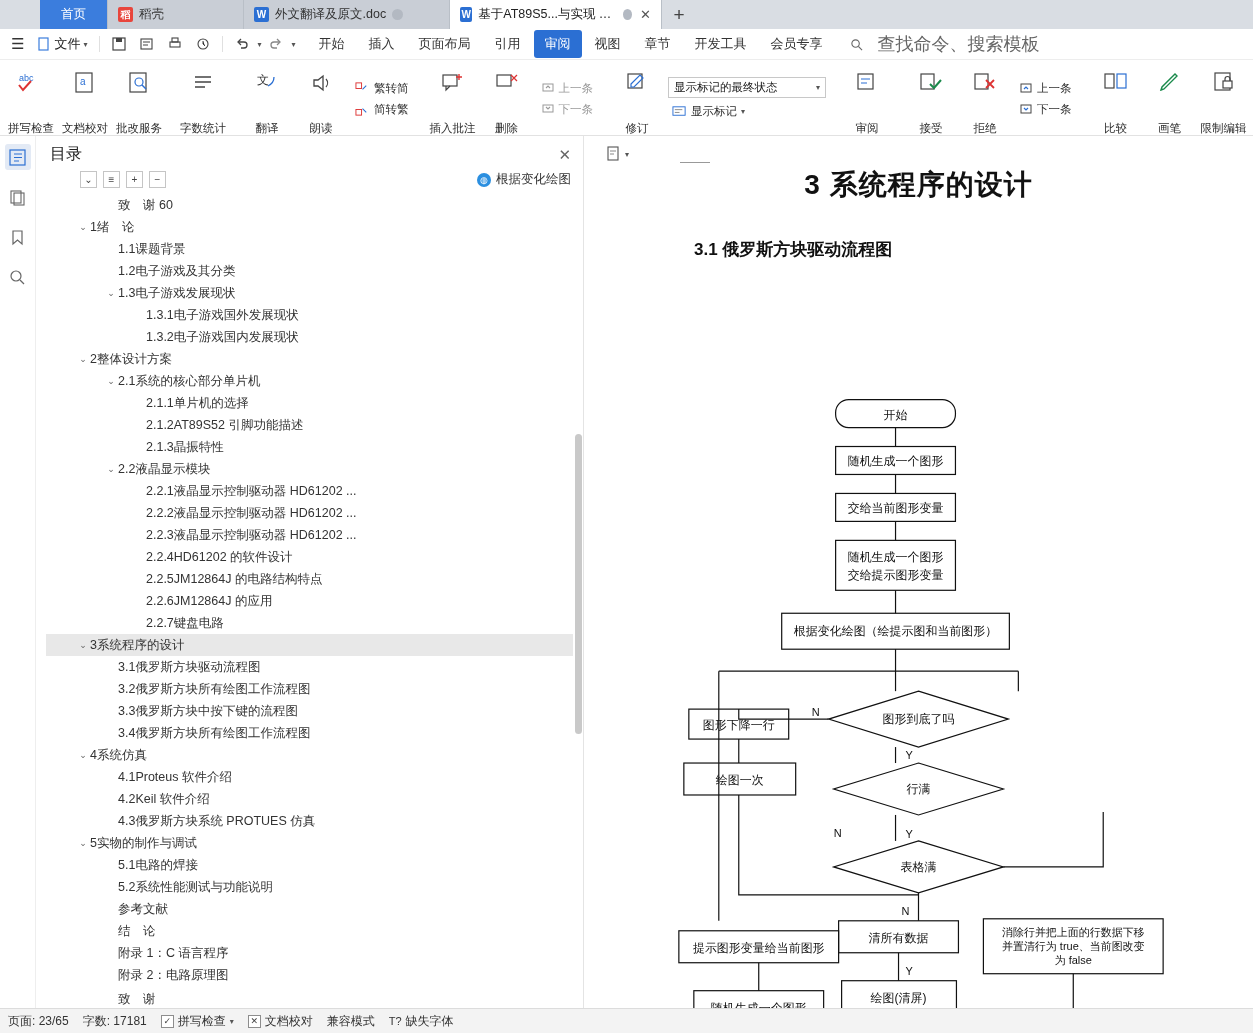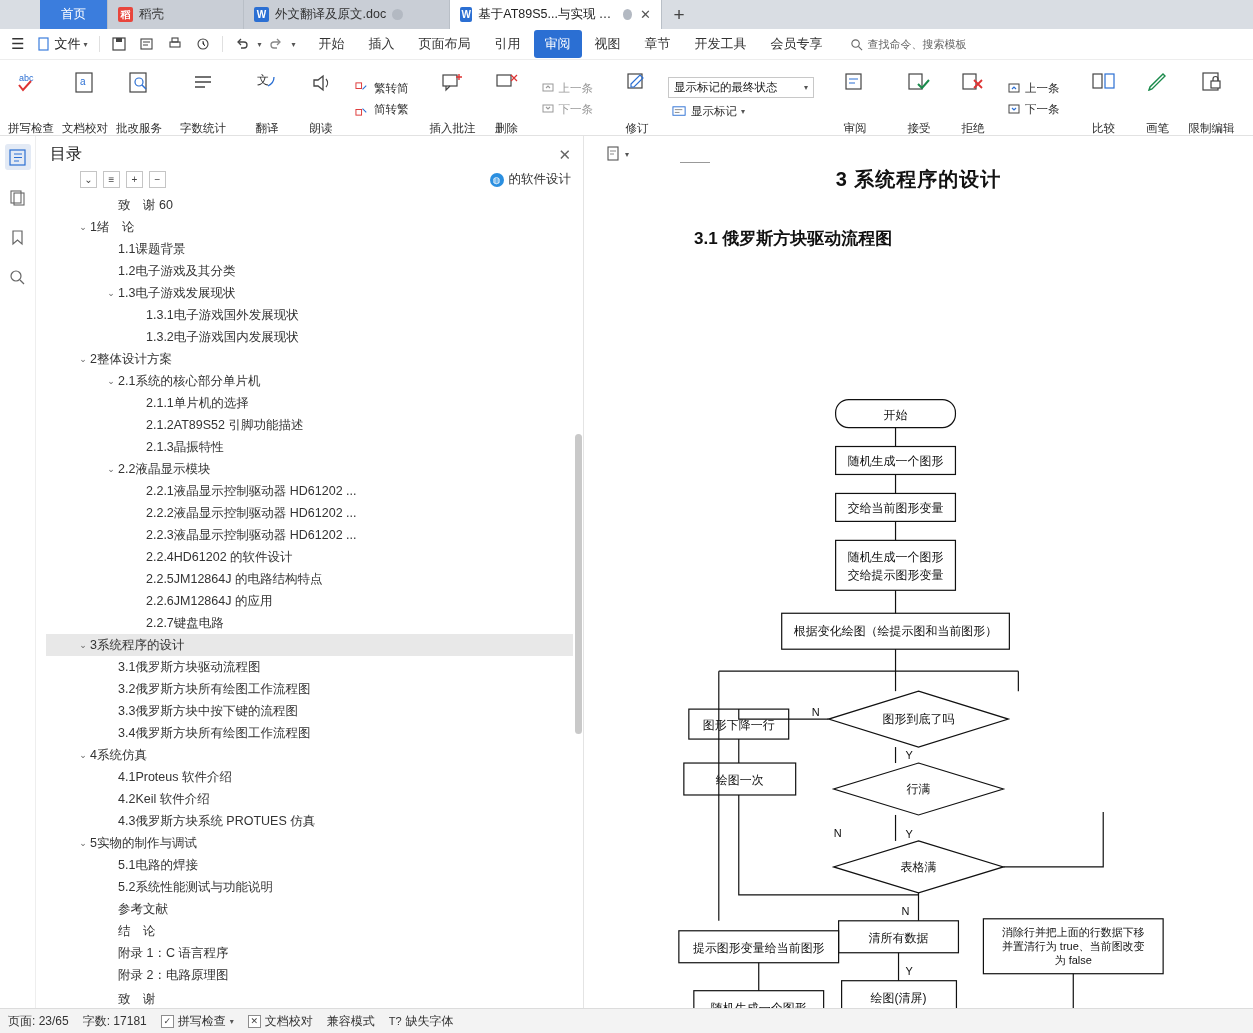--- a/index.html
+++ b/index.html
@@ -89,22 +89,22 @@
   .mi {
     padding: 5px 11px;
     font-size: 13px;
     color: #333;
     border-radius: 3px;
     white-space: nowrap;
   }
   .mi.sel { background: #2b6fd3; color: #fff; }
   .searchbox {
     margin-left: 14px;
-    display: flex; align-items: center; gap: 5px;
-    color: #666; font-size: 11px;
+    display: flex; align-items: center; gap: 15px;
+    color: #666; font-size: 18px;
   }
   
   .ribbon {
     height: 76px;
     background: #fff;
     border-bottom: 1px solid #e2e2e2;
     display: flex;
     align-items: stretch;
     padding: 2px 4px 0 4px;
     overflow: hidden;
@@ -131,21 +131,21 @@
   .rsmall {
     display: flex; align-items: center; gap: 4px;
     font-size: 11.5px; color: #2e2e2e;
     padding: 2px 4px;
     white-space: nowrap;
   }
   .caret { font-size: 8px; color: #555; }
   .combo {
     border: 1px solid #c8c8c8;
     height: 21px;
-    width: 146px;
+    width: 158px;
     display: flex; align-items: center; justify-content: space-between;
     padding: 0 5px;
     font-size: 11.5px;
     background: #fff;
     color: #222;
   }
   .stack2 { display: flex; flex-direction: column; justify-content: center; gap: 4px; padding: 0 4px; }
   
   .body {
     display: flex;
@@ -235,21 +235,21 @@
     overflow: hidden;
   }
   .revbar {
     position: absolute; left: 22px; top: 10px;
     display: flex; align-items: center; gap: 3px;
     color: #555; font-size: 12px;
   }
   .rev-line { position: absolute; left: 96px; top: 26px; width: 30px; border-top: 1px solid #999; }
   .doc-h1 {
     text-align: center;
-    font-size: 20px;
+    font-size: 28px;
     font-weight: bold;
     margin: 30px 0 0 0;
     color: #111;
     letter-spacing: 1px;
   }
   .doc-h2 {
     font-size: 17px;
     font-weight: bold;
     margin: 34px 0 0 110px;
     color: #111;
@@ -616,21 +616,21 @@
     </div>
     <div class="outline-tools">
       <div class="ot-left">
         <div class="otbtn">⌄</div>
         <div class="otbtn">≡</div>
         <div class="otbtn">+</div>
         <div class="otbtn">−</div>
       </div>
       <div class="ot-right">
         <span class="globe">◍</span>
-        <span>的软件设计</span>
+        <span>根据变化绘图</span>
       </div>
     </div>
 
     <div class="tree" id="tree">
       <div class="scrollcol">
         <div class="scrollthumb" style="top:240px;height:300px;"></div>
       </div>
     <div class="node" style="padding-left: 58px;">
           <span class="twisty"></span>
           <span>致　谢 60</span>

